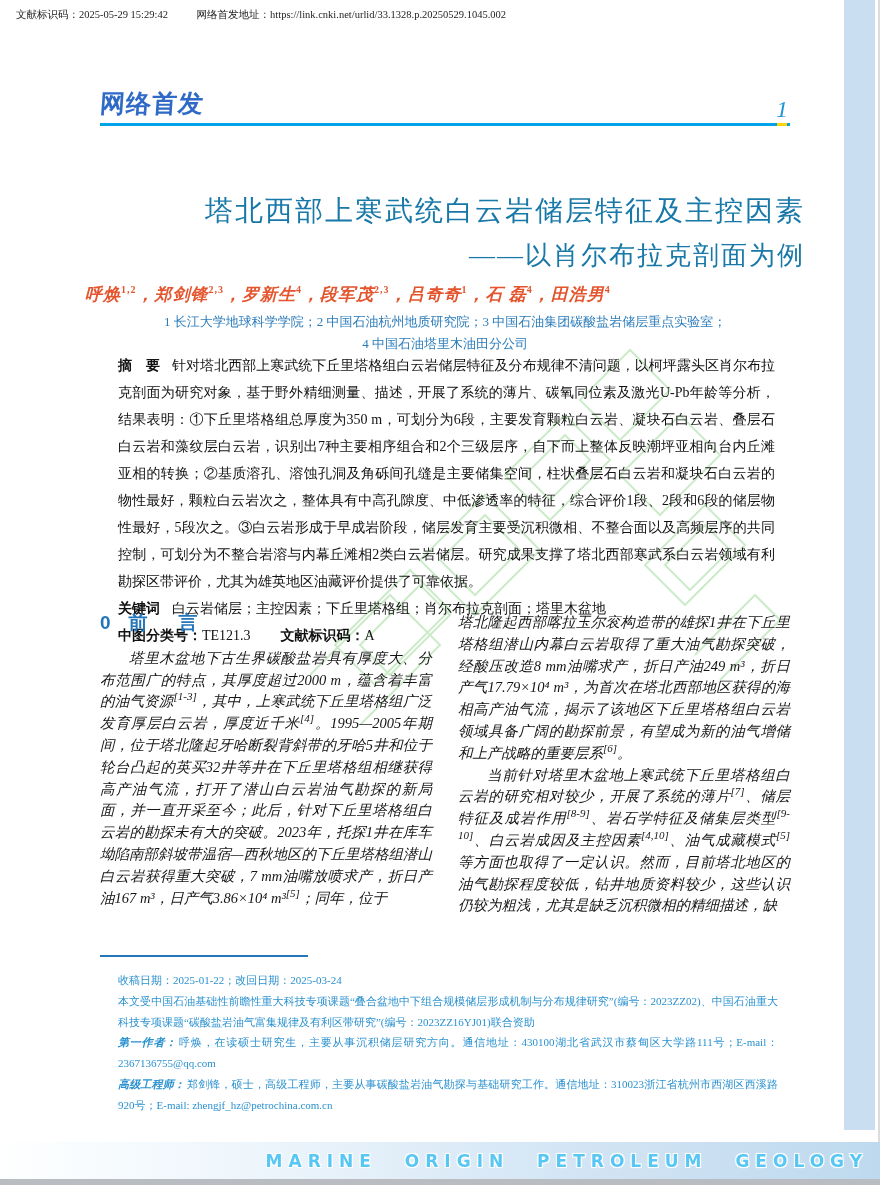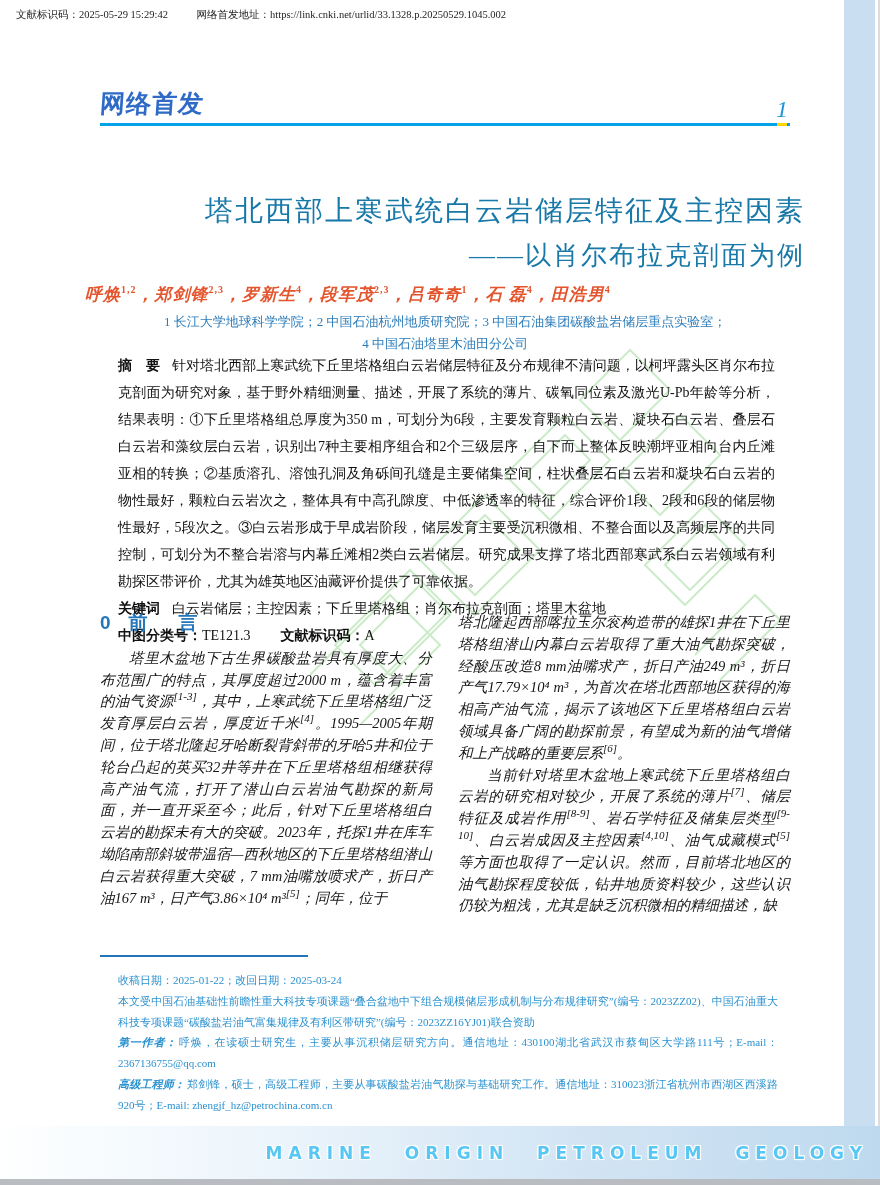--- a/index.html
+++ b/index.html
@@ -67,21 +67,21 @@
   sup{font-size:11px;line-height:0;}
 
   
   .fn-sep{position:absolute;left:100px;top:955px;width:208px;height:2px;background:var(--section-blue,#2376ba);z-index:1;}
   .footnotes{position:absolute;left:118px;top:970px;width:660px;z-index:1;
         font-size:11px;line-height:20.8px;text-align:justify;color:var(--footnote-blue,#2a91cf);}
   .footnotes p{margin:0;}
   .fn-label{font-weight:bold;font-style:italic;margin-right:2px;}
 
   
-  .bottom-band{position:absolute;left:0;right:0;bottom:6px;height:53px;
+  .bottom-band{position:absolute;left:0;right:0;bottom:6px;height:37px;
         background:linear-gradient(90deg,#feffff 0%,#eef6fc 28%,#d5e6f5 62%,var(--band-blue,#bed9ee) 100%);}
   .band-text{position:absolute;right:12px;top:50%;transform:translateY(-50%);
         font-family:"DejaVu Sans","Liberation Sans",sans-serif;font-weight:bold;
         font-size:17px;letter-spacing:6px;word-spacing:16px;color:var(--band-text-blue,#58c7f3);
         text-shadow:-1px -1px 0 #fff,1px -1px 0 #fff,-1px 1px 0 #fff,1px 1px 0 #fff,0 0 3px #fff;}
   .bottom-grey{position:absolute;left:0;right:0;bottom:0;height:6px;background:#b9bdc1;}
 </style>
 </head>
 <body>
 

